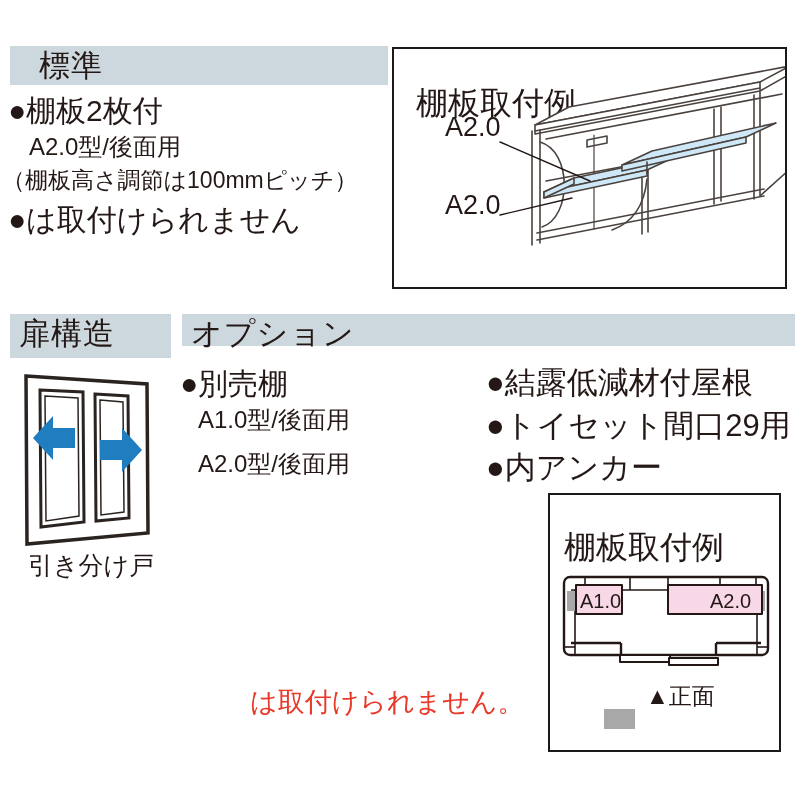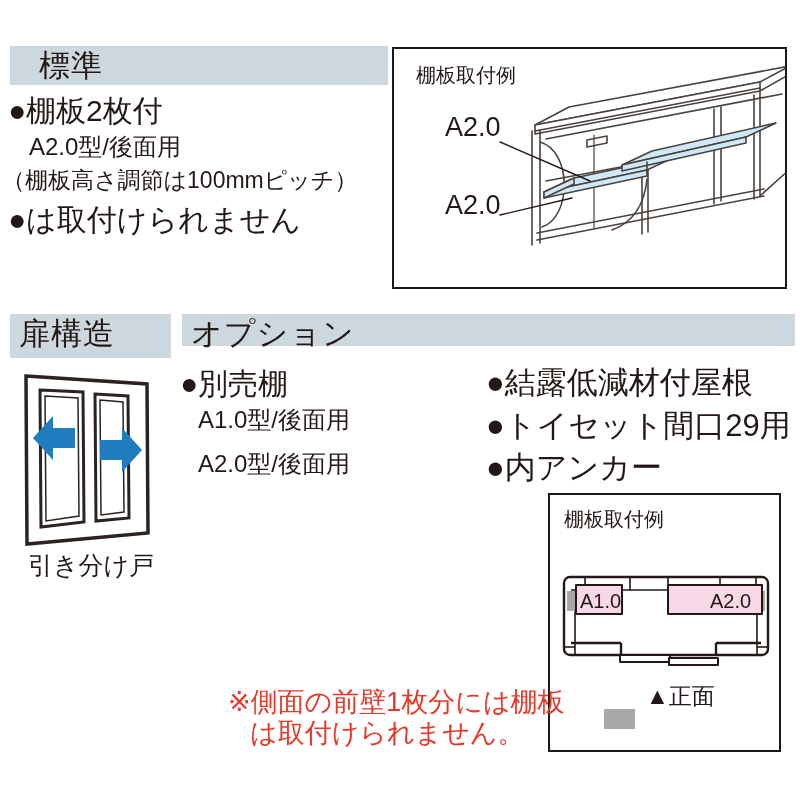--- a/index.html
+++ b/index.html
@@ -13,21 +13,21 @@
     background:#cdd8de;color:#231815;font-size:31px;line-height:39px;
     padding-left:9px;letter-spacing:1px;
   }
   .t30{font-size:30px;line-height:32px;}
   .t32{font-size:31px;line-height:33px;}
   .t24{font-size:24px;line-height:26px;}
   .t23{font-size:23px;line-height:25px;}
   .box{
     position:absolute;background:#ffffff;border:2.5px solid #1a1a1a;
   }
-  .boxtitle{position:absolute;font-size:20px;}
+  .boxtitle{position:absolute;font-size:32px;margin-top:20px;}
   .rednote{
     position:absolute;color:#e83828;font-size:27px;line-height:31px;white-space:nowrap;
   }
   .rednote .ind{padding-left:22px;display:block;}
   svg{position:absolute;overflow:hidden;}
   svg text{font-family:"Liberation Sans","DejaVu Sans",sans-serif;fill:#231815;}
 </style>
 </head>
 <body>
 
@@ -157,15 +157,14 @@
     </g>
     <text x="20" y="38" font-size="20">A1.0</text>
     <text x="150" y="38" font-size="20">A2.0</text>
   </svg>
 
   <div class="abs" style="left:96px;top:186px;font-size:23px;">▲正面</div>
   <div class="abs" style="left:54px;top:214px;width:31px;height:20px;background:#a8a8a9;"></div>
 </div>
 
 <div class="rednote" style="left:228px;top:687px;">
-  <span>※側面の前壁1枚分には棚板</span>
   <span class="ind">は取付けられません。</span>
 </div>
 
 </body></html>

